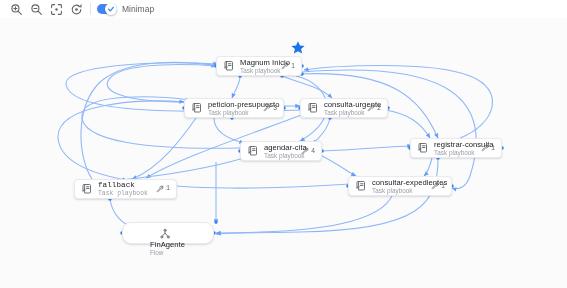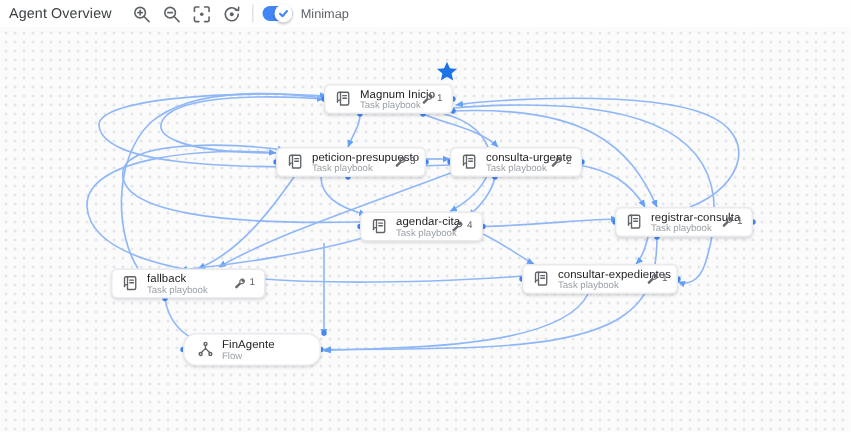--- a/index.html
+++ b/index.html
@@ -72,21 +72,20 @@
 
   .start-star{position:absolute;z-index:12;}
   .start-star svg{display:block;}
 </style>
 </head>
 <body>
 
 <div id="app">
 
   <div id="toolbar">
-    <div id="toolbar-title">Agent Overview</div>
 
     <div class="tool-btn">
       <svg width="13" height="13" viewBox="0 0 24 24" fill="none" stroke="#5f6368" stroke-width="2">
         <circle cx="10" cy="10" r="6.5"></circle>
         <line x1="14.8" y1="14.8" x2="21" y2="21" stroke-linecap="round"></line>
         <line x1="7.2" y1="10" x2="12.8" y2="10" stroke-linecap="round"></line>
         <line x1="10" y1="7.2" x2="10" y2="12.8" stroke-linecap="round"></line>
       </svg>
     </div>
 
@@ -334,21 +333,21 @@
           </div>
           <div class="node-tools">
             <span>
               <svg width="8" height="8" viewBox="0 0 24 24" fill="none" stroke="#5f6368" stroke-width="2.2" stroke-linecap="round" stroke-linejoin="round">
                 <path d="M20.5 5.2a5.2 5.2 0 0 1-6.8 6.8L5 20.7 3.3 19l8.7-8.7A5.2 5.2 0 0 1 18.8 3.5l-3 3 1.7 1.7 3-3z"></path>
               </svg>
             </span>
             <span class="tool-count">1</span>
           </div>
         </div>
-        <div class="node" style="left: 74px; top: 161px; width: 103px; height: 20px;">
+        <div class="node" style="left: 74px; top: 161px; width: 103px; height: 20px; font-family: Liberation Mono, monospace;">
           <div class="node-icon">
             <svg width="12" height="12" viewBox="0 0 24 24" fill="none" stroke="#5f6368" stroke-width="1.8" stroke-linecap="round" stroke-linejoin="round">
               <path d="M8 3h9a2 2 0 0 1 2 2v13a2 2 0 0 1-2 2H8z"></path>
               <path d="M8 3H6a2 2 0 0 0-2 2v11"></path>
               <path d="M4 16a2.5 2.5 0 0 1 2.5-2.5H8"></path>
               <line x1="11" y1="7.5" x2="16" y2="7.5"></line>
               <line x1="11" y1="11" x2="16" y2="11"></line>
             </svg>
           </div>
           <div class="node-text">
@@ -380,21 +379,21 @@
           </div>
           <div class="node-tools">
             <span>
               <svg width="8" height="8" viewBox="0 0 24 24" fill="none" stroke="#5f6368" stroke-width="2.2" stroke-linecap="round" stroke-linejoin="round">
                 <path d="M20.5 5.2a5.2 5.2 0 0 1-6.8 6.8L5 20.7 3.3 19l8.7-8.7A5.2 5.2 0 0 1 18.8 3.5l-3 3 1.7 1.7 3-3z"></path>
               </svg>
             </span>
             <span class="tool-count">1</span>
           </div>
         </div>
-        <div class="node flow" style="left: 122px; top: 204px; width: 92px; height: 22px;">
+        <div class="node flow" style="left: 122px; top: 204px; width: 92px; height: 22px; flex-direction: column;">
           <div class="node-icon">
             <svg width="12" height="12" viewBox="0 0 24 24" fill="none" stroke="#5f6368" stroke-width="1.8" stroke-linecap="round" stroke-linejoin="round">
               <circle cx="12" cy="4.5" r="2"></circle>
               <circle cx="5.5" cy="18" r="2"></circle>
               <circle cx="18.5" cy="18" r="2"></circle>
               <path d="M12 6.5v4M12 10.5L6.6 16M12 10.5L17.4 16"></path>
             </svg>
           </div>
           <div class="node-text">
             <div class="node-title">FinAgente</div>

